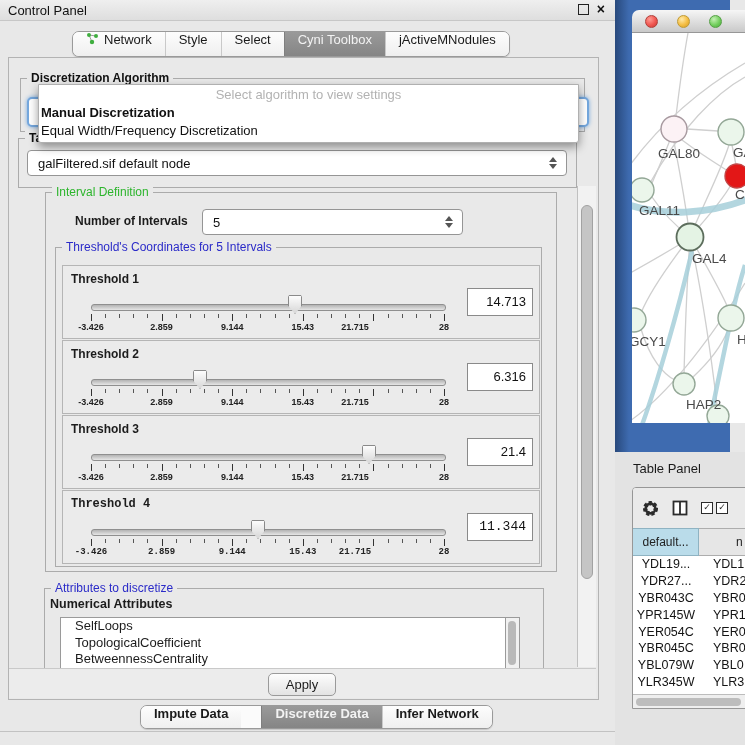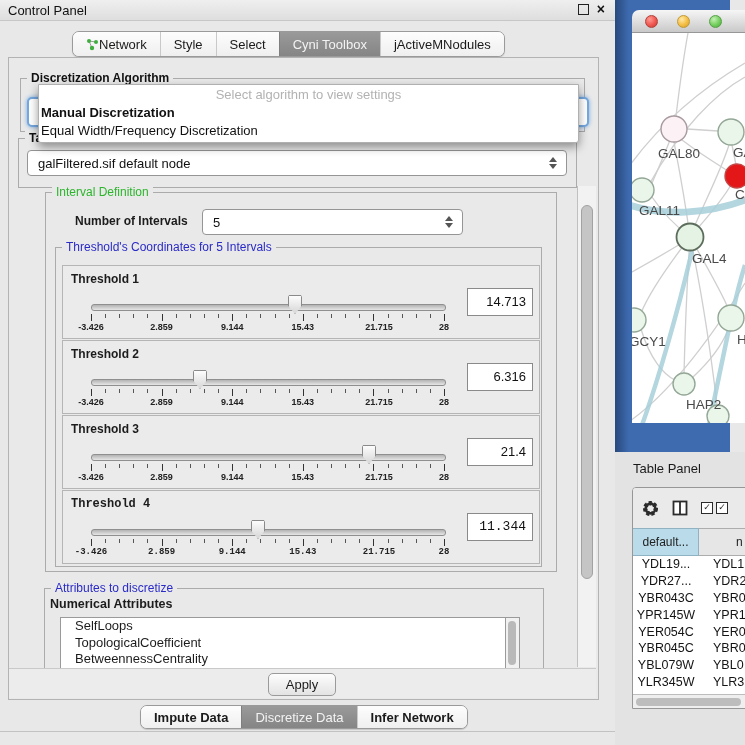--- a/index.html
+++ b/index.html
@@ -11,21 +11,21 @@
   .cp-titlebar{left:0;top:0;width:615px;height:20px;background:linear-gradient(#efefef,#dedede);
     border-bottom:1px solid #c7c7c7;display:flex;align-items:center;}
   .cp-title{font-size:13px;padding-left:8px;color:#111;}
   .tb-icons{position:absolute;right:10px;top:4px;display:flex;gap:8px;align-items:center;}
   .float-box{width:9px;height:9px;border:1.5px solid #222;background:transparent;}
   .close-x{font-size:14px;font-weight:bold;color:#111;line-height:11px;}
 
   
   .tabgroup{display:flex;align-items:stretch;background:#fbfbfb;border:1px solid #9a9a9a;
     border-radius:7px;overflow:hidden;height:24px;box-shadow:0 1px 1px rgba(0,0,0,.15);}
-  .tabitem{display:flex;align-items:center;padding:0 13px;font-size:13px;color:#1a1a1a;
+  .tabitem{display:flex;gap:5px;padding:0 13px;font-size:13px;color:#1a1a1a;
     border-left:1px solid #c9c9c9;background:linear-gradient(#fdfdfd,#efefef);white-space:nowrap;}
   .tabitem:first-child{border-left:none;}
   .tabitem.sel{background:linear-gradient(#9a9a9a,#858585);color:#f3f3f3;border-left-color:#7f7f7f;}
 
   
   .cp-main{left:8px;top:57px;width:589px;height:641px;background:#e9e9e9;border:1px solid #b3b3b3;}
 
   .grp{position:absolute;border:1px solid #ababab;}
   .grp-label{position:absolute;top:-8px;left:6px;background:#e9e9e9;padding:0 4px;font-size:12px;line-height:14px;}
   .lab-green{color:#2db52d;}
@@ -57,21 +57,21 @@
   .handle{position:absolute;top:29px;width:14px;height:19px;
     background:linear-gradient(#ffffff,#d5d5d5);box-shadow:inset 0 0 0 1px #8a8a8a;
     clip-path:polygon(8% 0,92% 0,100% 10%,100% 55%,50% 100%,0 55%,0 10%);
     filter:drop-shadow(0 1px 1px rgba(0,0,0,.25));}
   .ticks{position:absolute;left:28px;top:48px;width:355px;height:8px;}
   .ticks::before{content:"";position:absolute;left:0;right:0;top:0;height:4px;
     background:repeating-linear-gradient(90deg,#555 0 1px,transparent 1px 14.12px);}
   .ticks::after{content:"";position:absolute;left:0;right:0;top:0;height:7px;
     background:repeating-linear-gradient(90deg,#333 0 1px,transparent 1px 70.6px);}
   .slab{position:absolute;top:56px;transform:translateX(-50%);font-size:9px;font-weight:bold;color:#222;}
-  .sl0{left:28px}.sl1{left:98.6px}.sl2{left:169.2px}.sl3{left:239.8px}.sl4{left:316px}.sl5{left:381px}
+  .sl0{left:28px}.sl1{left:98.6px}.sl2{left:169.2px}.sl3{left:239.8px}.sl4{left:292px}.sl5{left:381px}
   .valbox{position:absolute;left:404px;top:22px;width:58px;height:26px;background:#fff;border:1px solid #8a8a8a;
     font-size:13px;line-height:26px;text-align:right;padding-right:6px;color:#111;}
 
   
   .attr-list{left:60px;top:617px;width:445px;height:51px;background:#fff;border:1px solid #9a9a9a;border-bottom:none;
     font-size:13px;overflow:hidden;z-index:2;}
   .attr-item{height:16.5px;line-height:16.5px;padding-left:14px;}
   .list-scroll{left:505px;top:617px;width:13px;height:51px;background:#f1f1f1;border:1px solid #9a9a9a;border-bottom:none;z-index:2;}
   .list-thumb{position:absolute;left:1.5px;top:3px;width:8px;height:44px;background:#b9b9b9;border-radius:4px;}
 
@@ -265,21 +265,21 @@
   </div>
 
   <div class="abs apply-strip">
     <div class="apply-btn">Apply</div>
   </div>
 
   <div class="abs tabgroup" style="left:140px;top:705px;height:22px;">
     <div class="tabitem" style="font-weight:600;">
         <span>Impute Data</span>
       </div>
-    <div class="tabitem sel" style="font-weight:400;">
+    <div class="tabitem sel" style="font-weight:700;margin-left:20px;">
         <span>Discretize Data</span>
       </div>
     <div class="tabitem" style="font-weight:600;">
         <span>Infer Network</span>
       </div>
   </div>
   <div class="abs botline"></div>
 
   <div class="abs netframe">
     <div class="net-titlebar">

